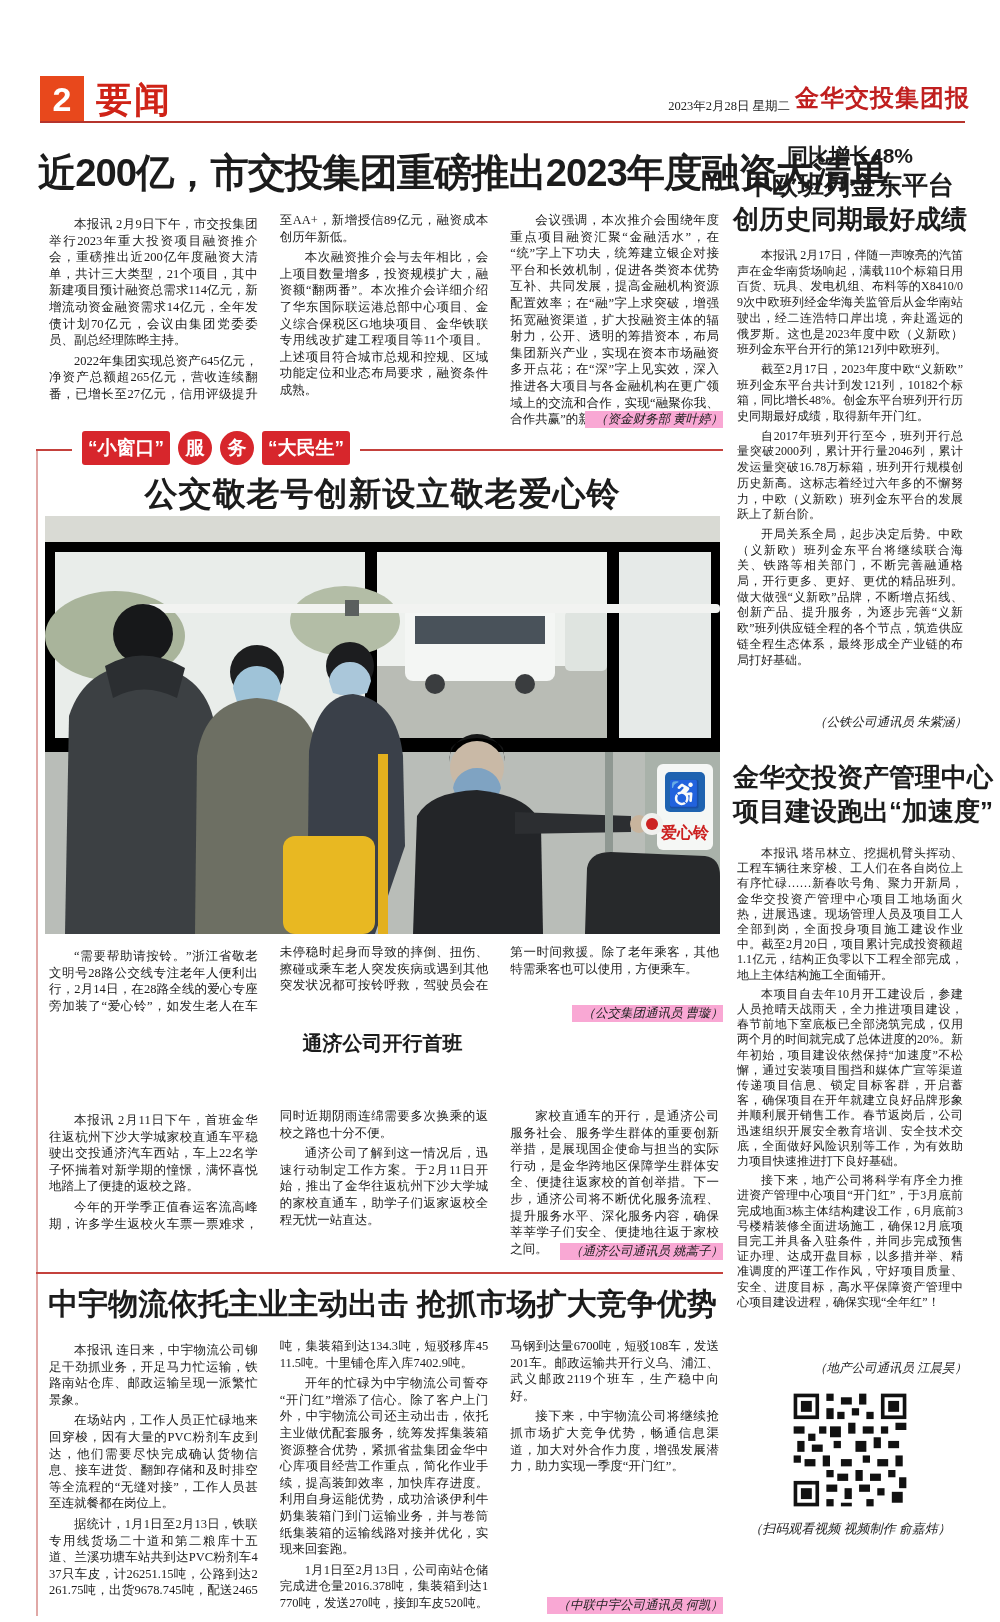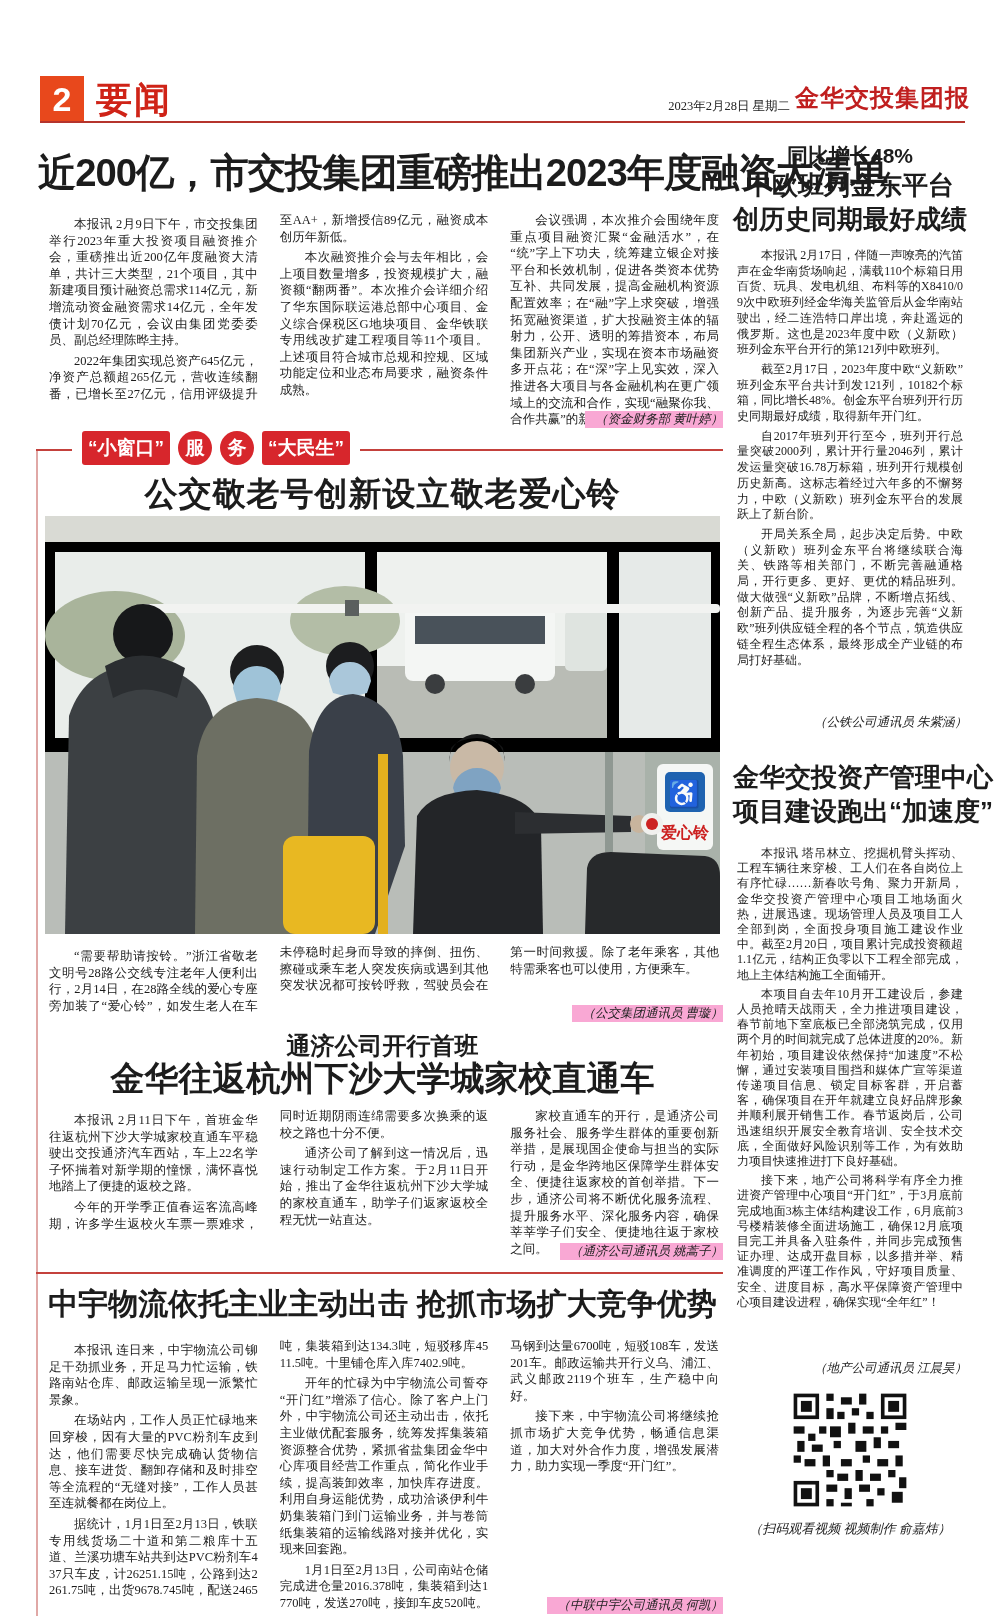--- a/index.html
+++ b/index.html
@@ -46,21 +46,21 @@
           font-weight:bold;font-size:19px;padding:4px 6px;border-radius:3px;}
   .badge-circle{width:34px;height:34px;border-radius:50%;background:#d7262c;color:#fff;
           font-family:"Liberation Sans",sans-serif;font-weight:bold;font-size:19px;
           display:flex;align-items:center;justify-content:center;}
   .h-service{position:absolute;left:45px;top:472px;width:675px;text-align:center;
           font-family:"Liberation Sans",sans-serif;font-weight:900;font-size:33px;letter-spacing:1px;}
 
   .photo{position:absolute;left:45px;top:516px;width:675px;height:418px;}
 
   .h-kicker-shuttle{position:absolute;left:45px;top:1030px;width:675px;text-align:center;
-          font-family:"Liberation Sans",sans-serif;font-weight:bold;font-size:24px;}
+          font-family:"Liberation Sans",sans-serif;font-weight:bold;font-size:20px;}
   .h-shuttle{position:absolute;left:45px;top:1056px;width:675px;text-align:center;white-space:nowrap;
           font-family:"Liberation Sans",sans-serif;font-weight:900;font-size:34px;}
   .h-logistics{position:absolute;left:45px;top:1284px;width:675px;text-align:center;white-space:nowrap;
           font-family:"Liberation Sans",sans-serif;font-weight:900;font-size:30px;}
 
   .qrwrap{position:absolute;left:790px;top:1390px;width:120px;height:120px;}
   .qrcaption{position:absolute;left:723px;top:1520px;width:254px;text-align:center;
           font-style:italic;font-size:13px;}
 </style>
 </head>
@@ -168,21 +168,20 @@
   </div>
 
   <div class="bodyblock" style="left:45px;top:944px;width:678px;height:78px;">
     <div class="cols3 bodytext">
         <p>“需要帮助请按铃。”浙江省敬老文明号28路公交线专注老年人便利出行，2月14日，在28路全线的爱心专座旁加装了“爱心铃”，如发生老人在车未停稳时起身而导致的摔倒、扭伤、擦碰或乘车老人突发疾病或遇到其他突发状况都可按铃呼救，驾驶员会在第一时间救援。除了老年乘客，其他特需乘客也可以使用，方便乘车。</p>
       </div>
     <div class="byline">（公交集团通讯员  曹璇）</div>
   </div>
 
   <div class="h-kicker-shuttle">通济公司开行首班</div>
-  <div class="h-shuttle">金华往返杭州下沙大学城家校直通车</div>
   <div class="bodyblock" style="left:45px;top:1108px;width:678px;height:152px;">
     <div class="cols3 bodytext">
         <p>本报讯  2月11日下午，首班金华往返杭州下沙大学城家校直通车平稳驶出交投通济汽车西站，车上22名学子怀揣着对新学期的憧憬，满怀喜悦地踏上了便捷的返校之路。</p>
         <p>今年的开学季正值春运客流高峰期，许多学生返校火车票一票难求，同时近期阴雨连绵需要多次换乘的返校之路也十分不便。</p>
         <p>通济公司了解到这一情况后，迅速行动制定工作方案。于2月11日开始，推出了金华往返杭州下沙大学城的家校直通车，助学子们返家返校全程无忧一站直达。</p>
         <p>家校直通车的开行，是通济公司服务社会、服务学生群体的重要创新举措，是展现国企使命与担当的实际行动，是金华跨地区保障学生群体安全、便捷往返家校的首创举措。下一步，通济公司将不断优化服务流程、提升服务水平、深化服务内容，确保莘莘学子们安全、便捷地往返于家校之间。</p>
       </div>
     <div class="byline">（通济公司通讯员  姚蒿子）</div>
   </div>
 

